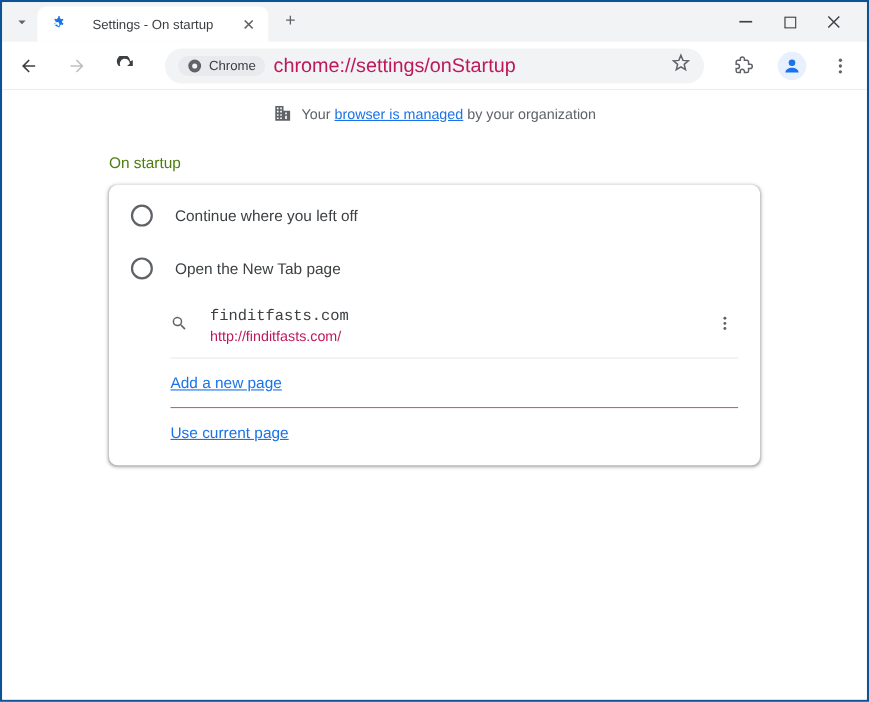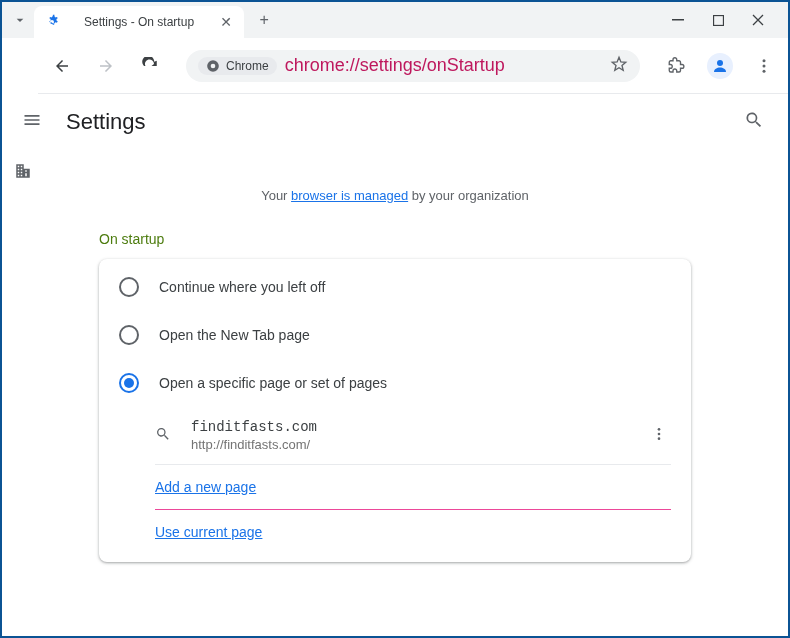--- a/index.html
+++ b/index.html
@@ -10,54 +10,54 @@
     .tab-dropdown { width: 28px; height: 28px; display: flex; align-items: center; justify-content: center; color: #5f6368; cursor: pointer; }
     .tab { background: #fff; border-radius: 8px 8px 0 0; height: 32px; margin-top: 4px; display: flex; align-items: center; padding: 0 10px; gap: 24px; min-width: 200px; }
     .tab-favicon { width: 16px; height: 16px; display: flex; align-items: center; justify-content: center; }
     .tab-title { font-size: 12px; color: #3c4043; flex: 1; }
     .tab-close { width: 16px; height: 16px; display: flex; align-items: center; justify-content: center; color: #5f6368; cursor: pointer; font-size: 14px; }
     .new-tab { width: 28px; height: 28px; display: flex; align-items: center; justify-content: center; color: #5f6368; cursor: pointer; margin-left: 6px; font-size: 16px; }
     .titlebar-spacer { flex: 1; }
     .win-controls { display: flex; gap: 12px; padding: 0 12px; }
     .win-btn { width: 28px; height: 28px; display: flex; align-items: center; justify-content: center; color: #3c4043; cursor: pointer; }
     
-    .toolbar { height: 56px; background: #fff; display: flex; align-items: center; padding: 0 8px; gap: 12px; border-bottom: 1px solid #e8eaed; margin-left: 36px; }
+    .toolbar { height: 44px; background: #fff; display: flex; align-items: center; padding: 0 8px; gap: 12px; border-bottom: 1px solid #e8eaed; }
     .nav-btn { width: 32px; height: 32px; border-radius: 50%; display: flex; align-items: center; justify-content: center; color: #5f6368; cursor: pointer; }
     .nav-btn.disabled { color: #bdc1c6; }
     .omnibox { flex: 1; height: 32px; background: #f1f3f4; border-radius: 16px; display: flex; align-items: center; padding: 0 12px; gap: 8px; margin: 0 8px; }
     .omnibox-chip { display: flex; align-items: center; gap: 6px; background: #e8eaed; border-radius: 12px; padding: 2px 8px; font-size: 12px; color: #3c4043; }
     .omnibox-url { font-size: 18px; color: #be185d; flex: 1; }
     .omnibox-star { color: #5f6368; cursor: pointer; }
     .tool-btn { width: 32px; height: 32px; display: flex; align-items: center; justify-content: center; color: #5f6368; cursor: pointer; }
     .profile { width: 26px; height: 26px; border-radius: 50%; background: #e8f0fe; display: flex; align-items: center; justify-content: center; }
     
     .content { flex: 1; background: #fff; overflow-y: auto; }
     .settings-header { height: 56px; display: flex; align-items: center; padding: 0 20px; gap: 20px; }
     .hamburger { width: 24px; height: 24px; cursor: pointer; color: #5f6368; }
     .settings-title { font-size: 22px; color: #202124; flex: 1; }
     .search-btn { width: 24px; height: 24px; cursor: pointer; color: #5f6368; }
     
-    .managed-banner { text-align: center; padding: 12px; font-size: 13px; color: #5f6368; display: flex; justify-content: center; gap: 8px; flex-direction: column; }
+    .managed-banner { text-align: center; padding: 12px; font-size: 13px; color: #5f6368; display: flex; align-items: center; justify-content: center; gap: 8px; }
     .managed-link { color: #1a73e8; text-decoration: underline; }
     
     .section { max-width: 640px; margin: 0 auto; padding: 0 24px; }
     .section-title { font-size: 14px; color: #4d7c0f; font-weight: 500; padding: 16px 0 12px 0; }
     .card { background: #fff; border-radius: 8px; box-shadow: 0 1px 2px rgba(60,64,67,0.3), 0 1px 3px 1px rgba(60,64,67,0.15); padding: 4px 0; }
     .radio-row { display: flex; align-items: center; padding: 14px 20px; gap: 20px; cursor: pointer; }
     .radio-row .label { font-size: 14px; color: #3c4043; }
     .radio-outer { width: 20px; height: 20px; border: 2px solid #5f6368; border-radius: 50%; display: flex; align-items: center; justify-content: center; position: relative; }
     .radio-outer.checked { border-color: #1a73e8; }
     .radio-inner { width: 10px; height: 10px; background: #1a73e8; border-radius: 50%; }
     
     .pages-section { padding: 0 20px 4px 56px; }
     .page-row { display: flex; align-items: center; padding: 12px 0; gap: 16px; border-bottom: 1px solid #e8eaed; }
     .page-favicon { width: 20px; color: #5f6368; }
     .page-text { flex: 1; }
     .page-title { font-size: 14px; color: #3c4043; font-family: Liberation Mono, monospace; }
-    .page-url { font-size: 13px; color: #737373; margin-top: 2px; }
+    .page-url { font-size: 13px; color: #be185d; margin-top: 2px; }
     .page-menu { width: 24px; color: #5f6368; cursor: pointer; text-align: center; }
     .link-row { padding: 14px 0; font-size: 14px; border-bottom: 1px solid #ec4899; }
     .link-row:last-child { border-bottom: none; }
     .link-row a { color: #1a73e8; text-decoration: underline; cursor: pointer; }
   </style>
 </head>
 <body>
 
 <div class="window">
   <div class="titlebar">
@@ -143,59 +143,40 @@
     <div class="tool-btn">
       <svg width="18" height="18" viewBox="0 0 24 24">
           <circle cx="12" cy="5" r="2" fill="currentColor"></circle>
           <circle cx="12" cy="12" r="2" fill="currentColor"></circle>
           <circle cx="12" cy="19" r="2" fill="currentColor"></circle>
         </svg>
     </div>
   </div>
 
   <div class="content">
-    <div class="settings-header">
-      <div class="hamburger">
-        <svg width="20" height="20" viewBox="0 0 24 24">
-            <path fill="currentColor" d="M3 6h18v2H3zM3 11h18v2H3zM3 16h18v2H3z"></path>
-          </svg>
-      </div>
-      <div class="settings-title">Settings</div>
-      <div class="search-btn">
-        <svg width="20" height="20" viewBox="0 0 24 24">
-            <path fill="currentColor" d="M15.5 14h-.8l-.3-.3a6.5 6.5 0 10-.7.7l.3.3v.8l5 5 1.5-1.5-5-5zM9.5 14a4.5 4.5 0 110-9 4.5 4.5 0 010 9z"></path>
-          </svg>
-      </div>
-    </div>
 
     <div class="managed-banner">
       <svg width="18" height="18" viewBox="0 0 24 24">
           <path fill="#5f6368" d="M3 3h10v6h8v12H3V3zm2 2v2h2V5H5zm4 0v2h2V5H9zm-4 4v2h2V9H5zm4 0v2h2V9H9zm-4 4v2h2v-2H5zm4 0v2h2v-2H9zm6-2v2h2v-2h-2zm0 4v2h2v-2h-2zM5 17v2h2v-2H5zm4 0v2h2v-2H9zm6 0v2h2v-2h-2z"></path>
         </svg>
       <span>
         <span>Your </span><a class="managed-link">browser is managed</a><span> by your organization</span>
       </span>
     </div>
 
     <div class="section">
       <div class="section-title">On startup</div>
       <div class="card">
         <div class="radio-row">
           <div class="radio-outer"></div>
           <div class="label">Continue where you left off</div>
         </div>
         <div class="radio-row">
           <div class="radio-outer"></div>
           <div class="label">Open the New Tab page</div>
-        </div>
-        <div class="radio-row">
-          <div class="radio-outer checked">
-              <div class="radio-inner"></div>
-            </div>
-          <div class="label">Open a specific page or set of pages</div>
         </div>
         <div class="pages-section">
           <div class="page-row">
             <div class="page-favicon">
               <svg width="16" height="16" viewBox="0 0 24 24">
                   <path fill="currentColor" d="M15.5 14h-.8l-.3-.3a6.5 6.5 0 10-.7.7l.3.3v.8l5 5 1.5-1.5-5-5zM9.5 14a4.5 4.5 0 110-9 4.5 4.5 0 010 9z"></path>
                 </svg>
             </div>
             <div class="page-text">
               <div class="page-title">finditfasts.com</div>

